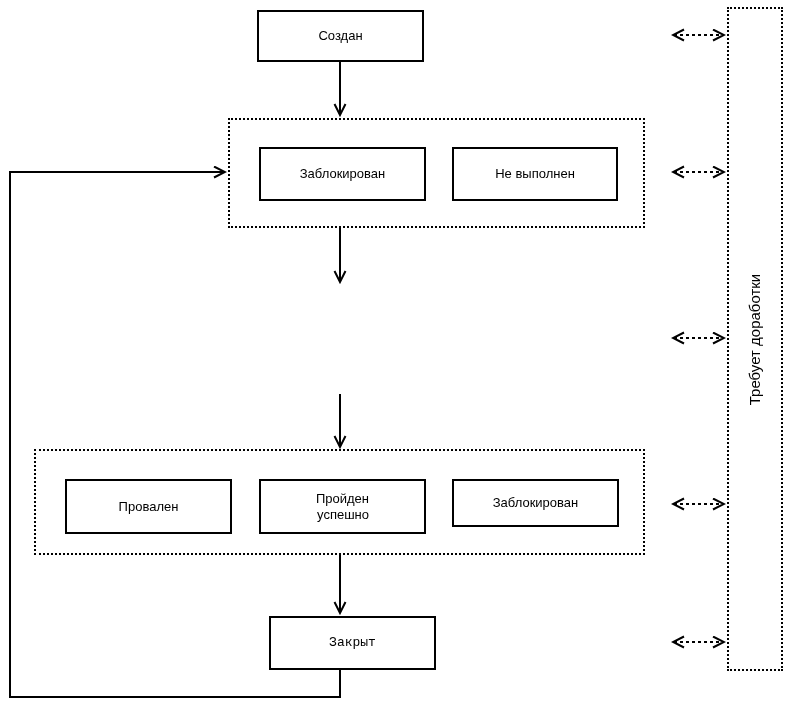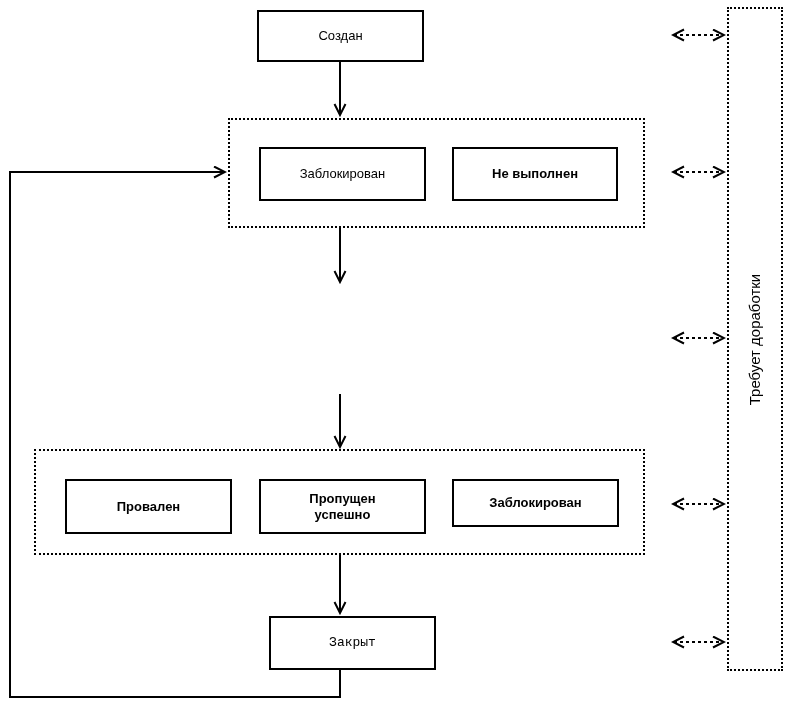--- a/index.html
+++ b/index.html
@@ -30,21 +30,21 @@
     border: 2px solid #000000;
     background: #ffffff;
     display: flex;
     align-items: center;
     justify-content: center;
     text-align: center;
     font-size: 13px;
     line-height: 1.2;
     white-space: pre-line;
   }
-  .node.bold { font-weight: bold; }
+  .node.bold { font-weight: normal; text-align: right; }
   .group {
     position: absolute;
     box-sizing: border-box;
     border: 2px dotted #000000;
     background: transparent;
   }
   .rework-panel {
     position: absolute;
     box-sizing: border-box;
     border: 2px dotted #000000;
@@ -91,21 +91,21 @@
   <div class="node" style="left:257px; top:10px; width:167px; height:52px;">Создан</div>
 
   <div class="group" style="left:228px; top:118px; width:417px; height:110px;">
     <div class="node" style="left:29px; top:27px; width:167px; height:54px;">Заблокирован</div>
     <div class="node bold" style="left:222px; top:27px; width:166px; height:54px;">Не выполнен</div>
   </div>
 
 
   <div class="group" style="left:34px; top:449px; width:611px; height:106px;">
     <div class="node bold" style="left:29px; top:28px; width:167px; height:55px;">Провален</div>
-    <div class="node bold" style="left:223px; top:28px; width:167px; height:55px;">Пропущен
+    <div class="node bold" style="left:223px; top:28px; width:167px; height:55px;">Пройден
 успешно</div>
     <div class="node bold" style="left:416px; top:28px; width:167px; height:48px;">Заблокирован</div>
   </div>
 
   <div class="node" style="left:269px; top:616px; width:167px; height:54px;font-family:Liberation Mono, monospace;">Закрыт</div>
 
   <div class="rework-panel">
     <span class="vlabel">Требует доработки</span>
   </div>
 

